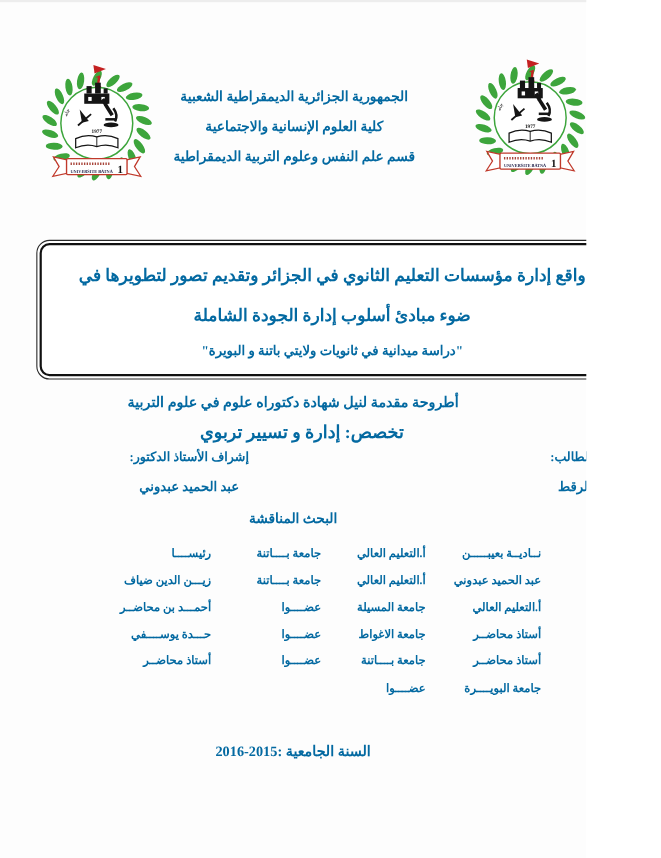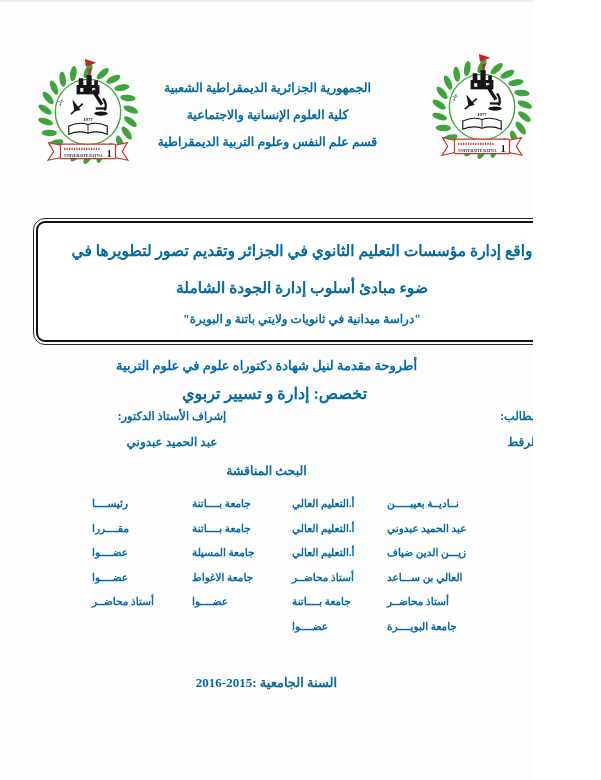--- a/index.html
+++ b/index.html
@@ -23,21 +23,21 @@
   .title-sub{font-size:12px;font-weight:bold;line-height:26px;text-align:center;white-space:nowrap;}
   .statement{left:0;right:0;top:354px;font-size:13px;font-weight:bold;line-height:20px;text-align:center;}
   .specialty{left:16px;right:0;top:382px;font-size:16px;font-weight:bold;line-height:20px;text-align:center;}
   .person-block{top:406px;text-align:center;}
   .student-block{left:478px;width:110px;}
   .supervisor-block{left:70px;width:144px;margin-left:30px;}
   .person-label{font-size:11.5px;font-weight:bold;line-height:16px;white-space:nowrap;}
   .person-name{font-size:12px;font-weight:bold;line-height:16px;margin-top:10px;white-space:nowrap;}
   .committee-title{left:0;right:0;top:461px;font-size:12.5px;font-weight:bold;line-height:16px;text-align:center;}
   .committee-table{left:92px;top:490px;width:400px;display:grid;grid-template-columns:105px 95px 100px 100px;direction:rtl;}
-  .committee-cell{font-size:10.5px;font-weight:bold;line-height:24.5px;text-align:left;white-space:nowrap;}
+  .committee-cell{font-size:10.5px;font-weight:bold;line-height:24.5px;text-align:right;white-space:nowrap;}
   .academic-year{left:0;right:0;top:671px;font-size:13px;font-weight:bold;line-height:19px;text-align:center;}
 </style>
 </head>
 <body>
 
 <svg width="0" height="0" style="position:absolute" aria-hidden="true">
   <defs>
     <symbol id="batna-logo" viewBox="0 0 100 106">
       <g fill="#3da53c">
         <g id="leafR">
@@ -150,32 +150,32 @@
 
   <div class="abs committee-table">
     <div class="committee-cell">نــاديــة بعيبـــــن</div>
     <div class="committee-cell">أ.التعليم العالي</div>
     <div class="committee-cell">جامعة بــــاتنة</div>
     <div class="committee-cell">رئيســــا</div>
 
     <div class="committee-cell">عبد الحميد عبدوني</div>
     <div class="committee-cell">أ.التعليم العالي</div>
     <div class="committee-cell">جامعة بــــاتنة</div>
-    <div class="committee-cell">مقــــررا</div>
 
     <div class="committee-cell">زيـــن الدين ضياف</div>
     <div class="committee-cell">أ.التعليم العالي</div>
     <div class="committee-cell">جامعة المسيلة</div>
     <div class="committee-cell">عضــــوا</div>
 
-    <div class="committee-cell">العالي بن ســـاعد</div>
+    <div class="committee-cell">أحمـــد بن محاضــر</div>
     <div class="committee-cell">أستاذ محاضــر</div>
     <div class="committee-cell">جامعة الاغواط</div>
     <div class="committee-cell">عضــــوا</div>
 
+    <div class="committee-cell">حـــدة يوســــفي</div>
     <div class="committee-cell">أستاذ محاضــر</div>
     <div class="committee-cell">جامعة بــــاتنة</div>
     <div class="committee-cell">عضــــوا</div>
 
     <div class="committee-cell">أستاذ محاضــر</div>
     <div class="committee-cell">جامعة البويــــرة</div>
     <div class="committee-cell">عضــــوا</div>
   </div>
 
   <div class="abs academic-year">السنة الجامعية :2015-2016</div>

